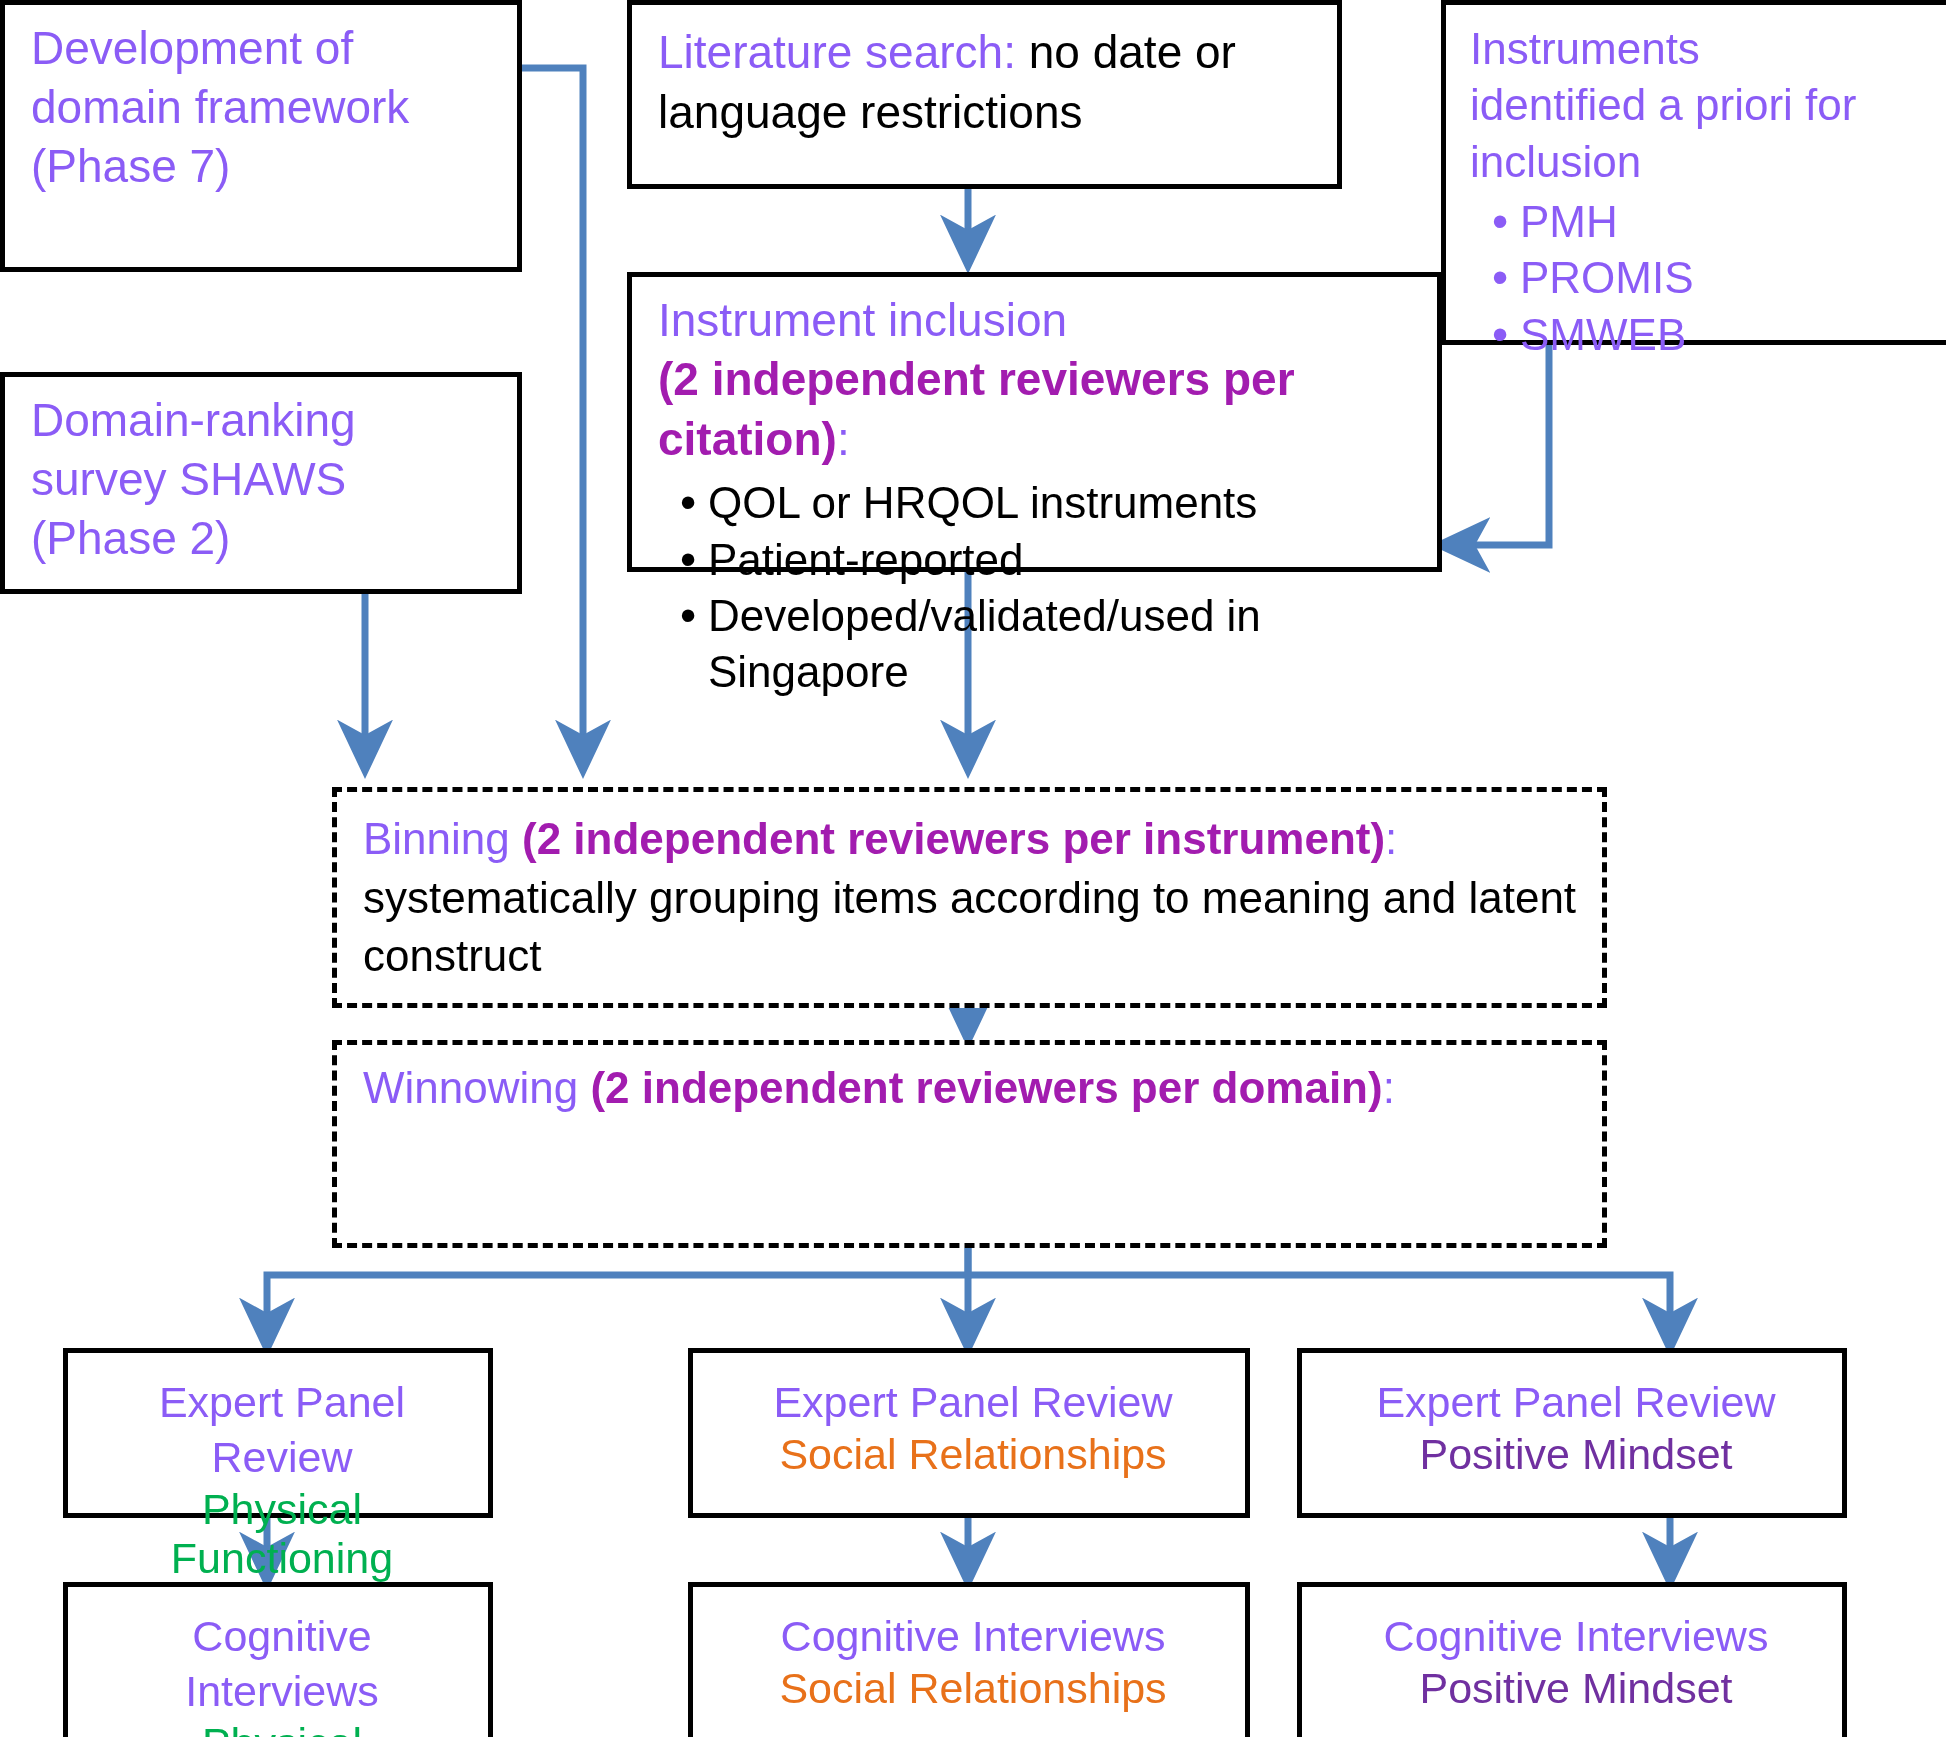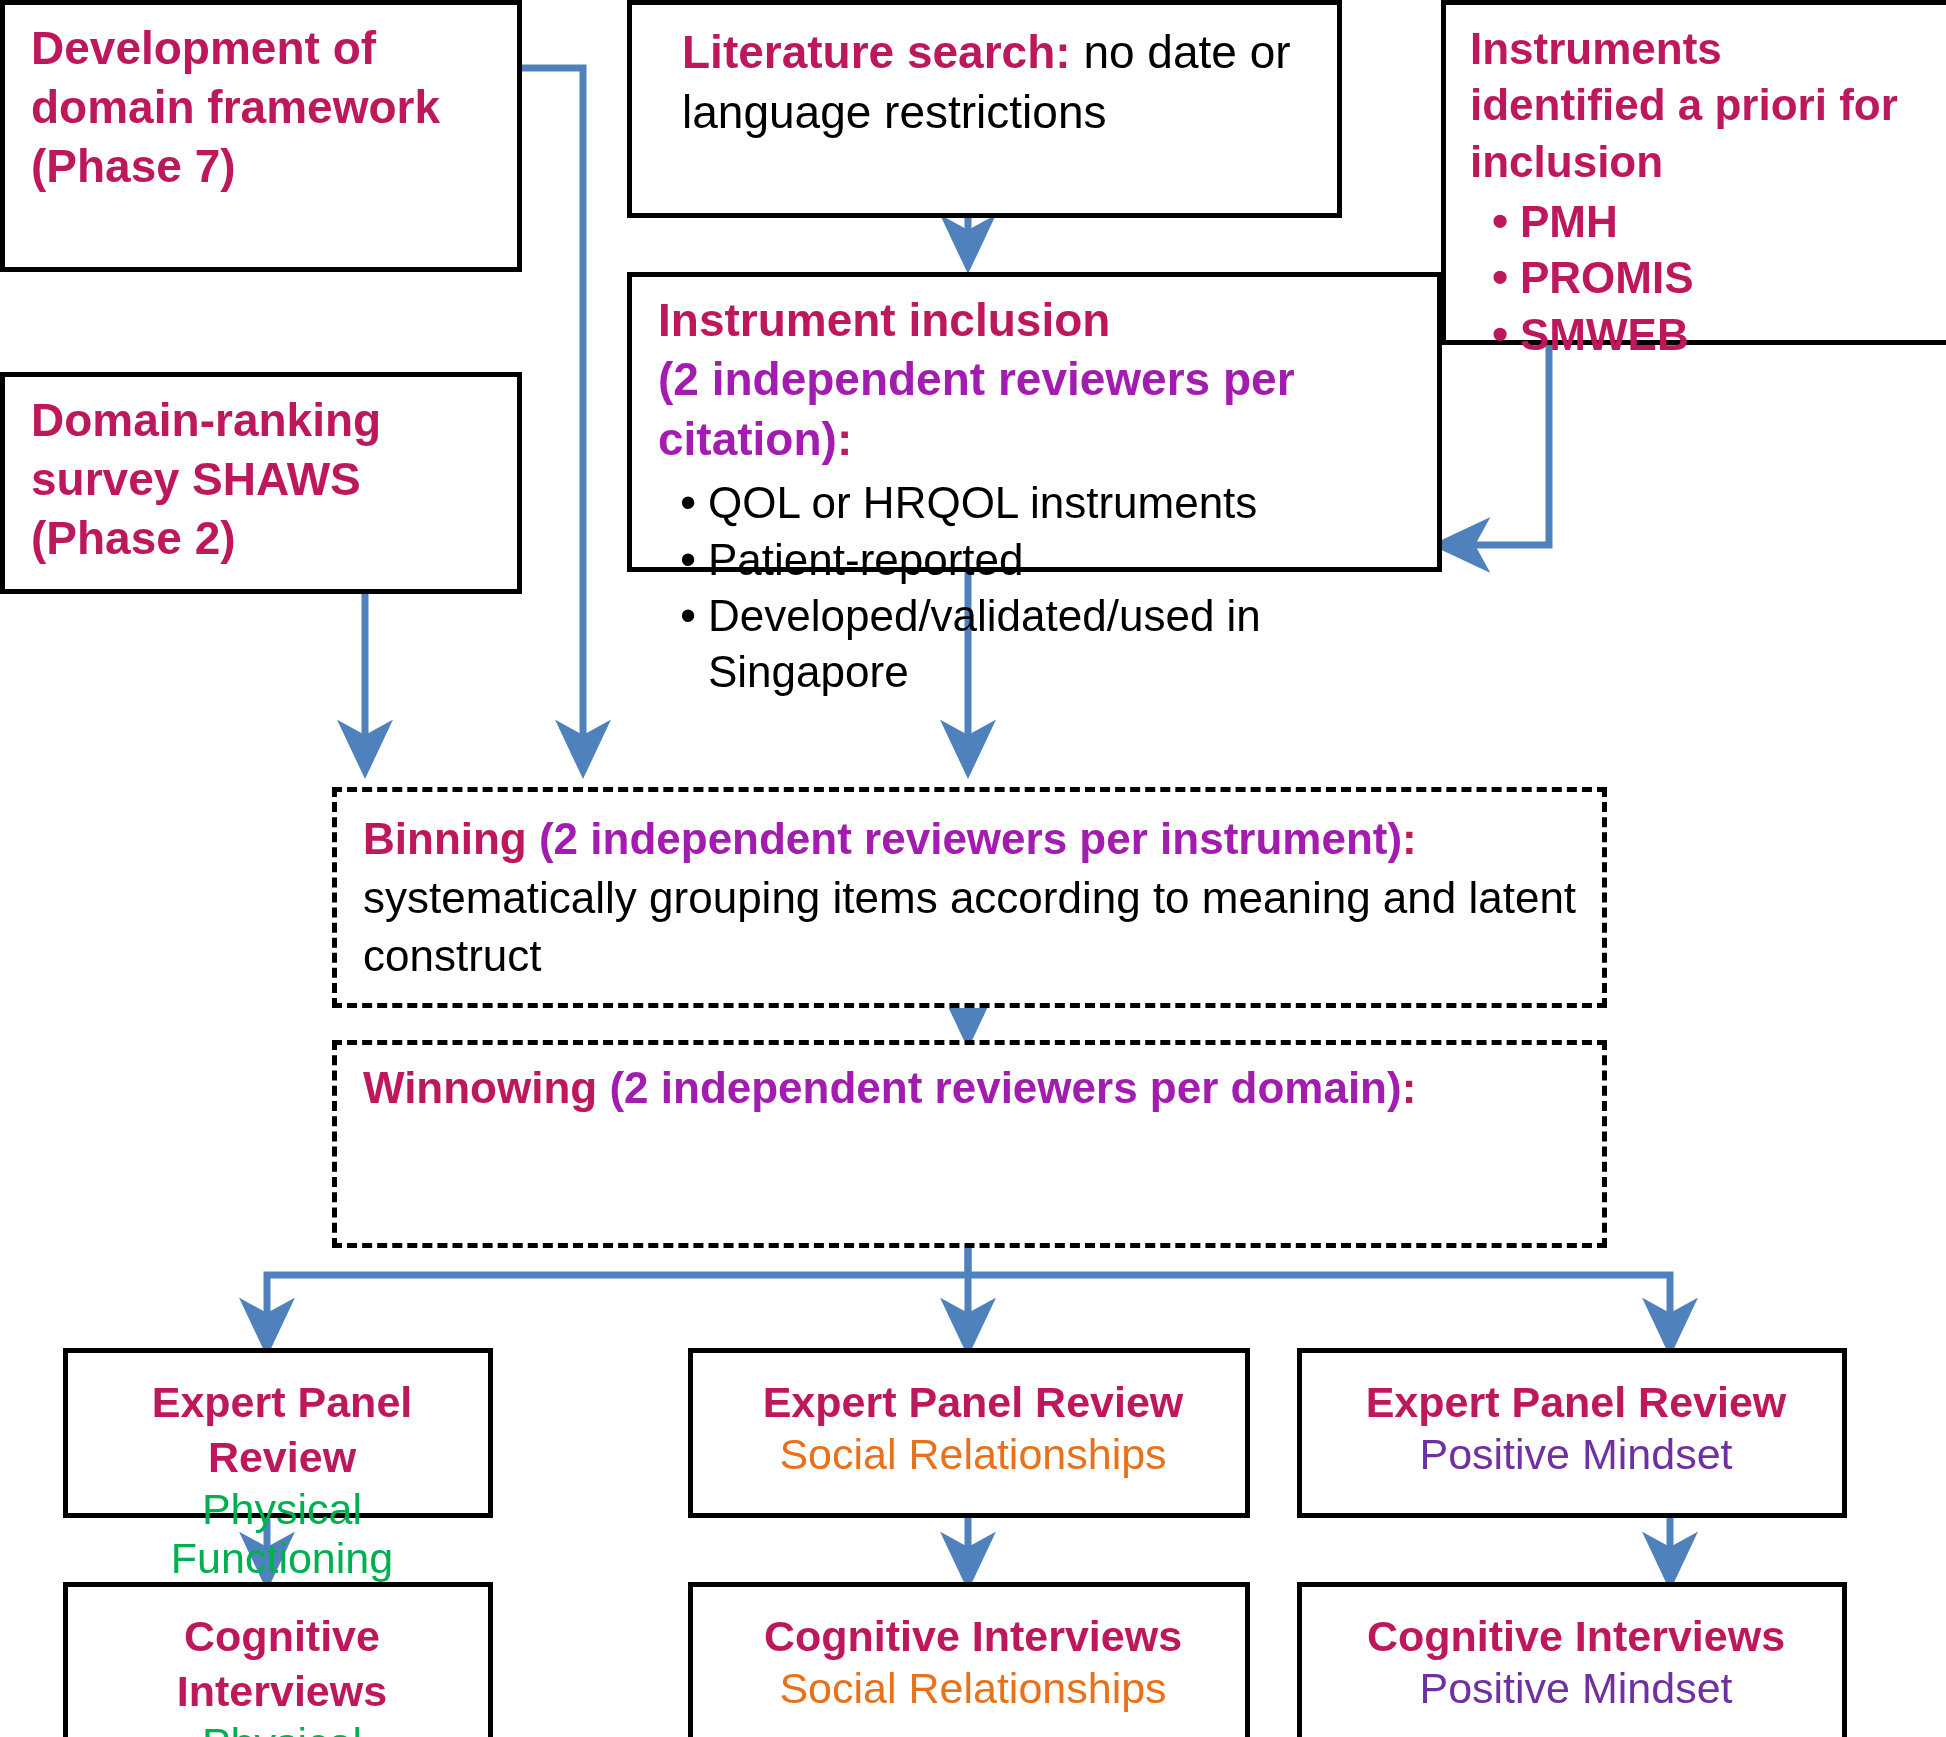--- a/index.html
+++ b/index.html
@@ -24,22 +24,22 @@
     border: 5px solid #000000;
     z-index: 3;
   }
   .box.dashed {
     border: 5px dashed #000000;
   }
   .box-inner {
     padding: 14px 18px 10px 26px;
   }
   .ttl {
-    font-weight: bold;
-    color: #be185d;
+    font-weight: normal;
+    color: #8b5cf6;
     line-height: 1.28;
   }
   .blue {
     color: #a21caf;
     font-weight: bold;
   }
   .plain {
     font-weight: normal;
     color: #000000;
   }
@@ -118,21 +118,21 @@
   </div>
 
   <div class="box" style="left:0px; top:372px; width:522px; height:222px;">
     <div class="box-inner">
       <div class="ttl f46">Domain-ranking</div>
       <div class="ttl f46">survey SHAWS</div>
       <div class="ttl f46">(Phase 2)</div>
     </div>
   </div>
 
-  <div class="box" style="left:627px; top:0px; width:715px; height:218px;padding-left:24px;">
+  <div class="box" style="left:627px; top:0px; width:715px; height:189px;">
     <div class="box-inner" style="padding-top:18px;">
       <div class="f46" style="line-height:1.3;"><span class="ttl" style="display:inline;">Literature search:</span><span class="plain"> no date or language restrictions</span></div>
     </div>
   </div>
 
   <div class="box" style="left:1441px; top:0px; width:603px; height:345px;">
     <div class="box-inner" style="padding-left:24px; padding-top:16px;">
       <div class="ttl f44">Instruments</div>
       <div class="ttl f44">identified a priori for</div>
       <div class="ttl f44">inclusion</div>

